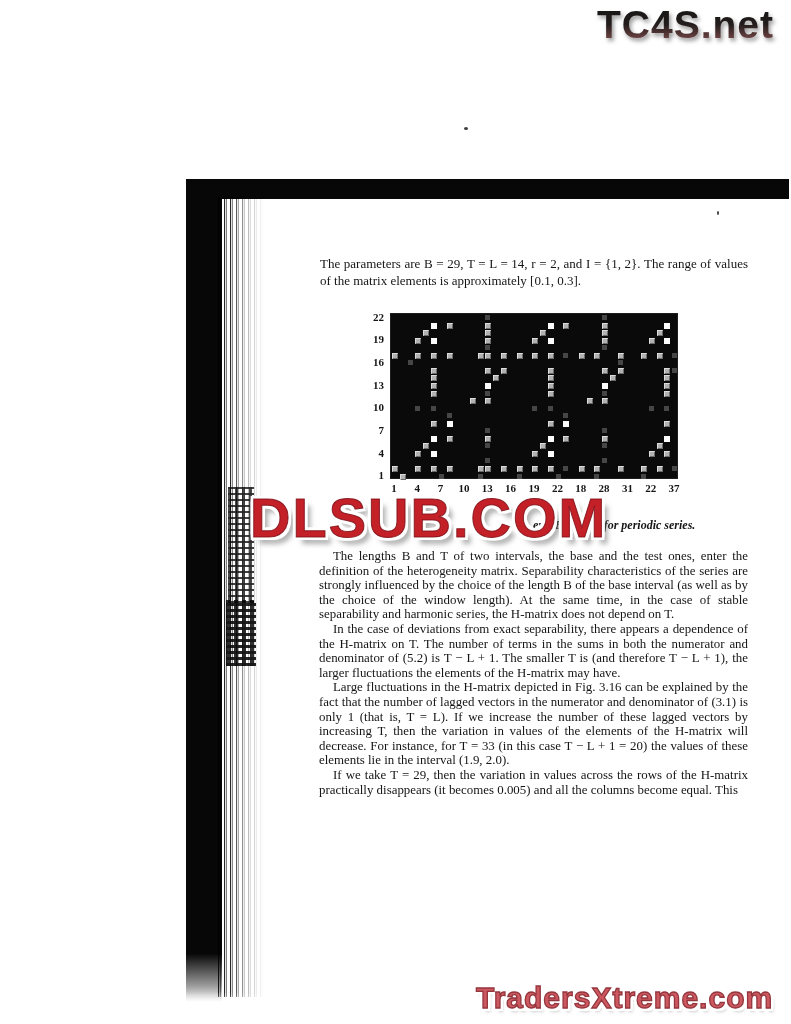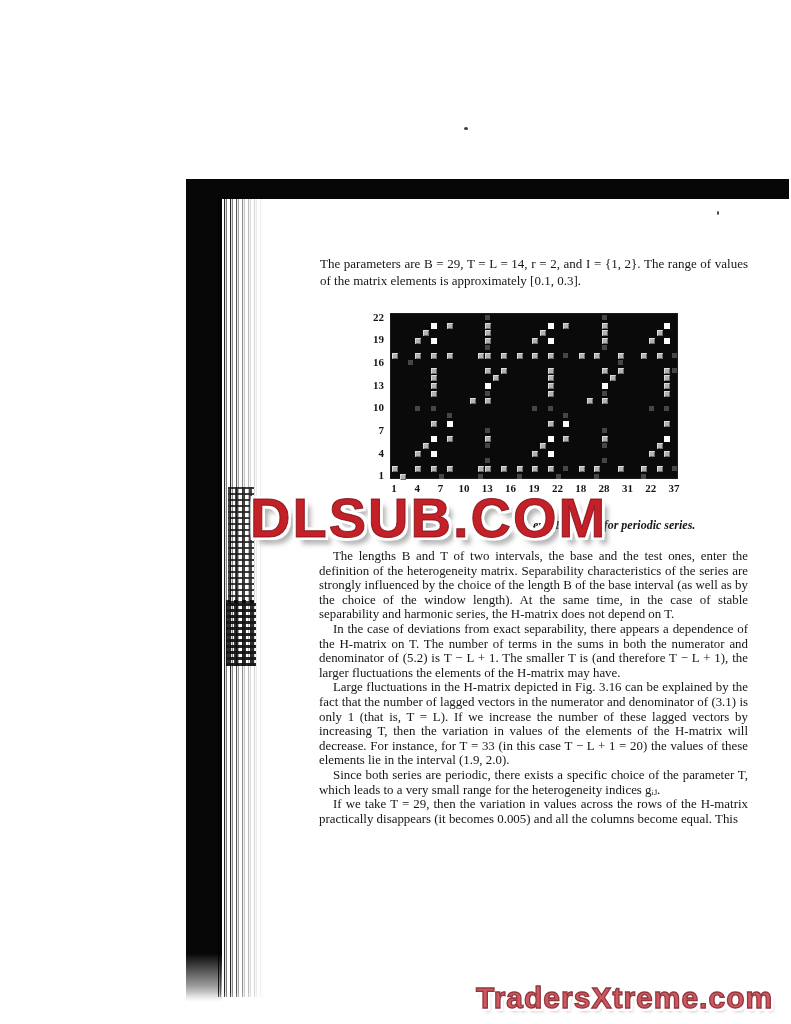--- a/index.html
+++ b/index.html
@@ -66,20 +66,21 @@
       -webkit-text-stroke:1.3px #93353c;
       text-shadow:-3px -3px 0 #fff,3px -3px 0 #fff,-3px 3px 0 #fff,3px 3px 0 #fff,
                   -3px 0 0 #fff,3px 0 0 #fff,0 -3px 0 #fff,0 3px 0 #fff,
                   3px 4px 3px rgba(150,150,150,.5);}
 </style>
 </head>
 <body>
 
 <div class="page">
 
+  <div class="wm-tc4s">TC4S.net</div>
 
   <div class="scan-topbar"></div>
   <div class="scan-band"></div>
   <div class="scan-streaks"></div>
   <div class="scan-barcode1"></div>
   <div class="scan-barcode2"></div>
   <div class="scan-fade"></div>
   <div class="speck s1"></div>
   <div class="speck s2"></div>
 
@@ -242,20 +243,19 @@
       <span style="left: 641.8px;">22</span>
       <span style="left: 665.1px;">37</span>
     </div>
 
   <div class="caption">ers: H-matrix for periodic series.</div>
 
   <div class="bodytext">
     <p>The lengths B and T of two intervals, the base and the test ones, enter the definition of the heterogeneity matrix. Separability characteristics of the series are strongly influenced by the choice of the length B of the base interval (as well as by the choice of the window length). At the same time, in the case of stable separability and harmonic series, the H-matrix does not depend on T.</p>
     <p>In the case of deviations from exact separability, there appears a dependence of the H-matrix on T. The number of terms in the sums in both the numerator and denominator of (5.2) is T − L + 1. The smaller T is (and therefore T − L + 1), the larger fluctuations the elements of the H-matrix may have.</p>
     <p>Large fluctuations in the H-matrix depicted in Fig. 3.16 can be explained by the fact that the number of lagged vectors in the numerator and denominator of (3.1) is only 1 (that is, T = L). If we increase the number of these lagged vectors by increasing T, then the variation in values of the elements of the H-matrix will decrease. For instance, for T = 33 (in this case T − L + 1 = 20) the values of these elements lie in the interval (1.9, 2.0).</p>
-    <p>Since both series are periodic, there exists a specific choice of the parameter T, which leads to a very small range for the heterogeneity indices gᵢⱼ.</p>
     <p>If we take T = 29, then the variation in values across the rows of the H-matrix practically disappears (it becomes 0.005) and all the columns become equal. This</p>
   </div>
 
   <div class="wm-dlsub">DLSUB.COM</div>
   <div class="wm-traders">TradersXtreme.com</div>
 
 </div>
 
 </body></html>

